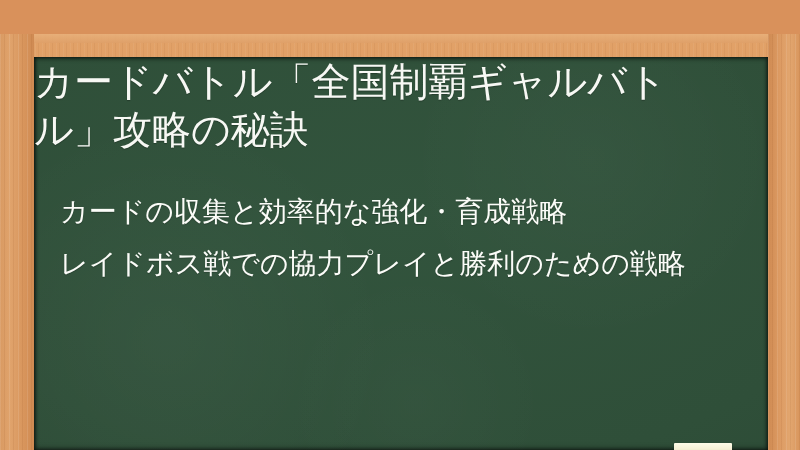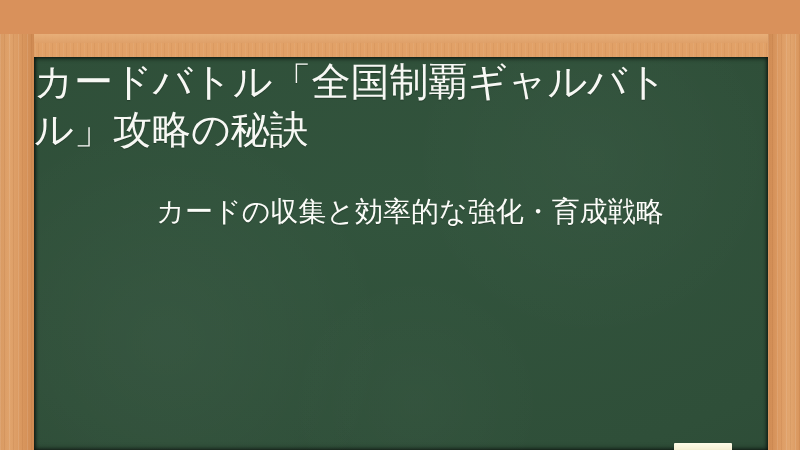--- a/index.html
+++ b/index.html
@@ -139,21 +139,20 @@
     width: 700px;
   }
   .bullet-item {
     color: #fbfcf8;
     font-size: 28px;
     line-height: 52px;
     font-weight: 400;
     letter-spacing: 0px;
     white-space: nowrap;
     text-shadow: 0 1px 1px rgba(0,0,0,.22);
-    text-align: center;
   }
 
   
   .chalk-stick {
     position: absolute;
     left: 674px;
     top: 409px;
     width: 58px;
     height: 10px;
     background: linear-gradient(180deg, #fdfbe8 0%, #f6f1d7 55%, #e9e2c0 100%);
@@ -171,17 +170,18 @@
   <div class="frame-right-plank"></div>
 
   <div class="chalkboard">
     <div class="chalk-dust"></div>
   </div>
 
   <div class="board-title">カードバトル「全国制覇ギャルバトル」攻略の秘訣</div>
 
   <div class="bullet-list">
     <div class="bullet-item">カードの収集と効率的な強化・育成戦略</div>
+    <div class="bullet-item">レイドボス戦での協力プレイと勝利のための戦略</div>
   </div>
 
   <div class="chalk-stick"></div>
 
 </div>
 
 </body></html>

